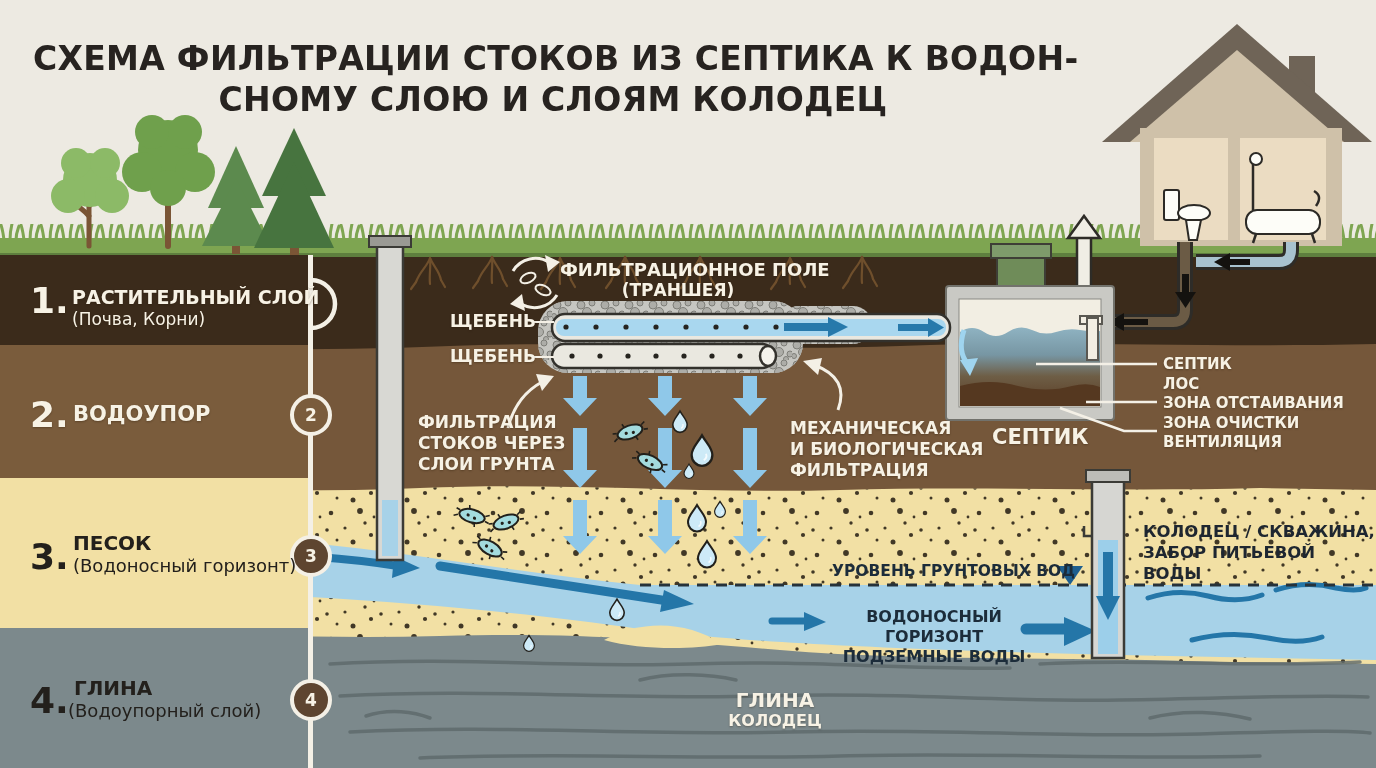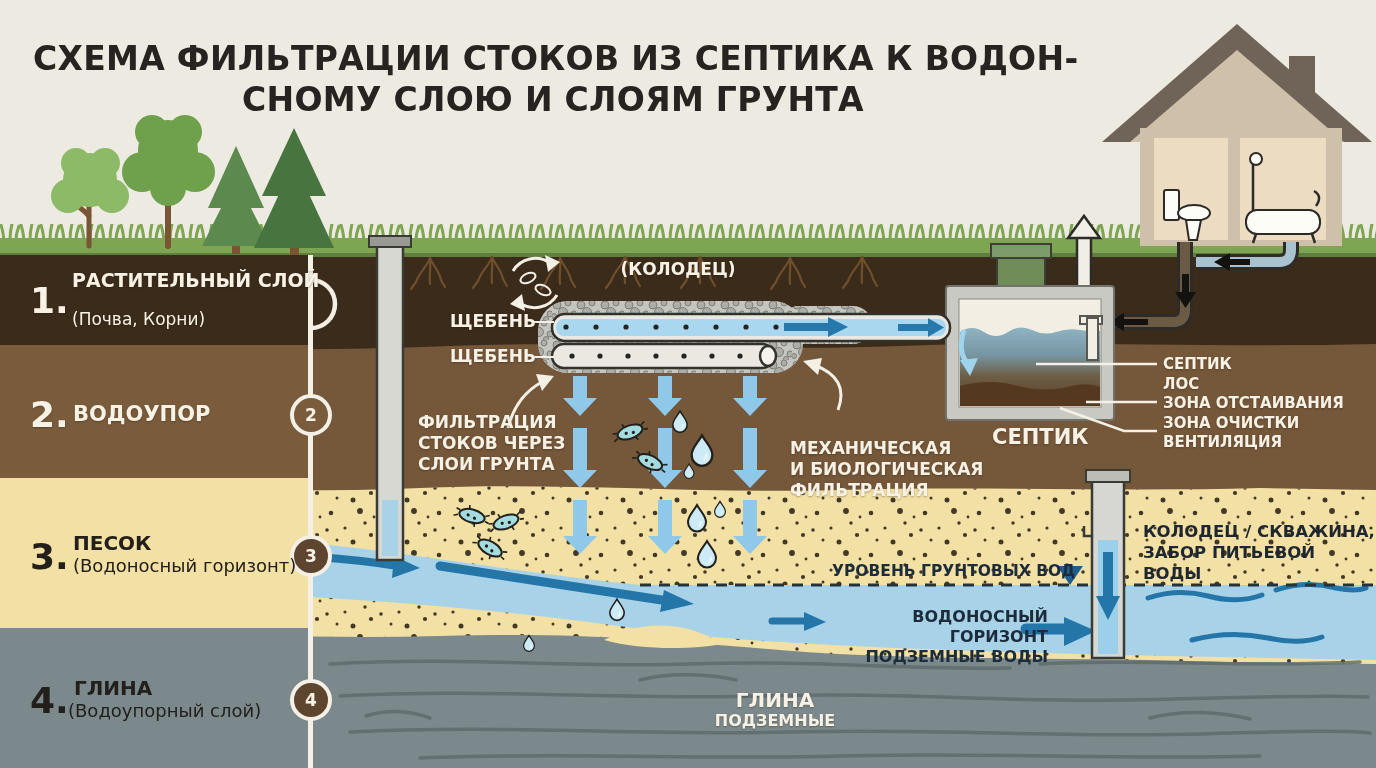--- a/index.html
+++ b/index.html
@@ -377,68 +377,69 @@
     <rect x="1098" y="540" width="20" height="114" fill="#9CCFEA"></rect>
     <rect x="1086" y="470" width="44" height="12" fill="#BDBDB8" stroke="#3B3B36" stroke-width="2"></rect>
     <path d="M1092,536 H1084 V526" stroke="#3B3B36" stroke-width="2.5" fill="none"></path>
     <path d="M1108,552 V598" stroke="#2476A8" stroke-width="10"></path>
     <polygon points="1096,596 1120,596 1108,620" fill="#2476A8"></polygon>
   </g>
 </svg>
 
 <div class="lbl title" style="left:33px;top:38px;width:1040px;font-size:33px;line-height:41px;">
   <div>СХЕМА ФИЛЬТРАЦИИ СТОКОВ ИЗ СЕПТИКА К ВОДОН-</div>
-  <div>СНОМУ СЛОЮ И СЛОЯМ ГРУНТА</div>
+  <div>СНОМУ СЛОЮ И СЛОЯМ КОЛОДЕЦ</div>
 </div>
 
 <div class="lbl t-white" style="left:30px;top:280px;font-size:36px;">1.</div>
-<div class="lbl t-white" style="left:72px;top:270px;font-size:19px;">РАСТИТЕЛЬНЫЙ СЛОЙ</div>
+<div class="lbl t-white" style="left:72px;top:287px;font-size:19px;">РАСТИТЕЛЬНЫЙ СЛОЙ</div>
 <div class="lbl t-white" style="left:72px;top:310px;font-size:17px;font-weight:normal;">(Почва, Корни)</div>
 
 <div class="lbl t-white" style="left:30px;top:394px;font-size:36px;">2.</div>
 <div class="lbl t-white" style="left:73px;top:402px;font-size:21px;">ВОДОУПОР</div>
 
 <div class="lbl t-dark" style="left:30px;top:536px;font-size:36px;">3.</div>
 <div class="lbl t-dark" style="left:73px;top:532px;font-size:20px;">ПЕСОК</div>
 <div class="lbl t-dark" style="left:73px;top:556px;font-size:18px;font-weight:normal;">(Водоносный горизонт)</div>
 
 <div class="lbl t-dark" style="left:30px;top:680px;font-size:36px;">4.</div>
 <div class="lbl t-dark" style="left:74px;top:677px;font-size:20px;">ГЛИНА</div>
 <div class="lbl t-dark" style="left:68px;top:701px;font-size:18px;font-weight:normal;">(Водоупорный слой)</div>
 
 <div class="marker" style="left:292px;top:405px;">2</div>
 <div class="marker" style="left:292px;top:546px;">3</div>
 <div class="marker" style="left:292px;top:690px;">4</div>
 
 <div class="lbl t-white" style="left:560px;top:260px;width:236px;text-align:center;">
-  <div style="font-size:17px;">(КОЛОДЕЦ)</div>
+  <div style="font-size:18px;">ФИЛЬТРАЦИОННОЕ ПОЛЕ</div>
+  <div style="font-size:17px;">(ТРАНШЕЯ)</div>
 </div>
 <div class="lbl t-white" style="left:450px;top:312px;width:80px;text-align:right;font-size:17px;">ЩЕБЕНЬ</div>
 <div class="lbl t-white" style="left:450px;top:347px;width:80px;text-align:right;font-size:17px;">ЩЕБЕНЬ</div>
 <div class="lbl t-white pre" style="left:418px;top:412px;font-size:17px;line-height:21px;">ФИЛЬТРАЦИЯ
 СТОКОВ ЧЕРЕЗ
 СЛОИ ГРУНТА</div>
-<div class="lbl t-white pre" style="left:790px;top:418px;font-size:17px;line-height:21px;margin-top:20px;">МЕХАНИЧЕСКАЯ
+<div class="lbl t-white pre" style="left:790px;top:418px;font-size:17px;line-height:21px;">МЕХАНИЧЕСКАЯ
 И БИОЛОГИЧЕСКАЯ
 ФИЛЬТРАЦИЯ</div>
 
 <div class="lbl t-white" style="left:992px;top:425px;font-size:21px;">СЕПТИК</div>
 <div class="lbl t-white" style="left:1163px;top:355px;font-size:15px;line-height:19.5px;">
   <div>СЕПТИК</div>
   <div>ЛОС</div>
   <div>ЗОНА ОТСТАИВАНИЯ</div>
   <div>ЗОНА ОЧИСТКИ</div>
   <div>ВЕНТИЛЯЦИЯ</div>
 </div>
 
 <div class="lbl t-navy pre" style="left:1143px;top:521px;font-size:16.5px;line-height:21px;color:#1E2630;">КОЛОДЕЦ / СКВАЖИНА,
 ЗАБОР ПИТЬЕВОЙ ВОДЫ</div>
 
 <div class="lbl t-navy" style="left:832px;top:563px;font-size:15.5px;">УРОВЕНЬ ГРУНТОВЫХ ВОД</div>
-<div class="lbl t-navy pre" style="left:820px;top:607px;width:228px;text-align:right;font-size:16px;line-height:20px;">ВОДОНОСНЫЙ ГОРИЗОНТ
+<div class="lbl t-navy pre" style="left:820px;top:607px;width:228px;text-align:center;font-size:16px;line-height:20px;">ВОДОНОСНЫЙ ГОРИЗОНТ
 ПОДЗЕМНЫЕ ВОДЫ</div>
 
 <div class="lbl t-white" style="left:700px;top:689px;width:150px;text-align:center;">
   <div style="font-size:20px;">ГЛИНА</div>
-  <div style="font-size:16px;">ПОДЗЕМНЫЕ</div>
+  <div style="font-size:16px;">КОЛОДЕЦ</div>
 </div>
 
 </div>
 
 </body></html>

